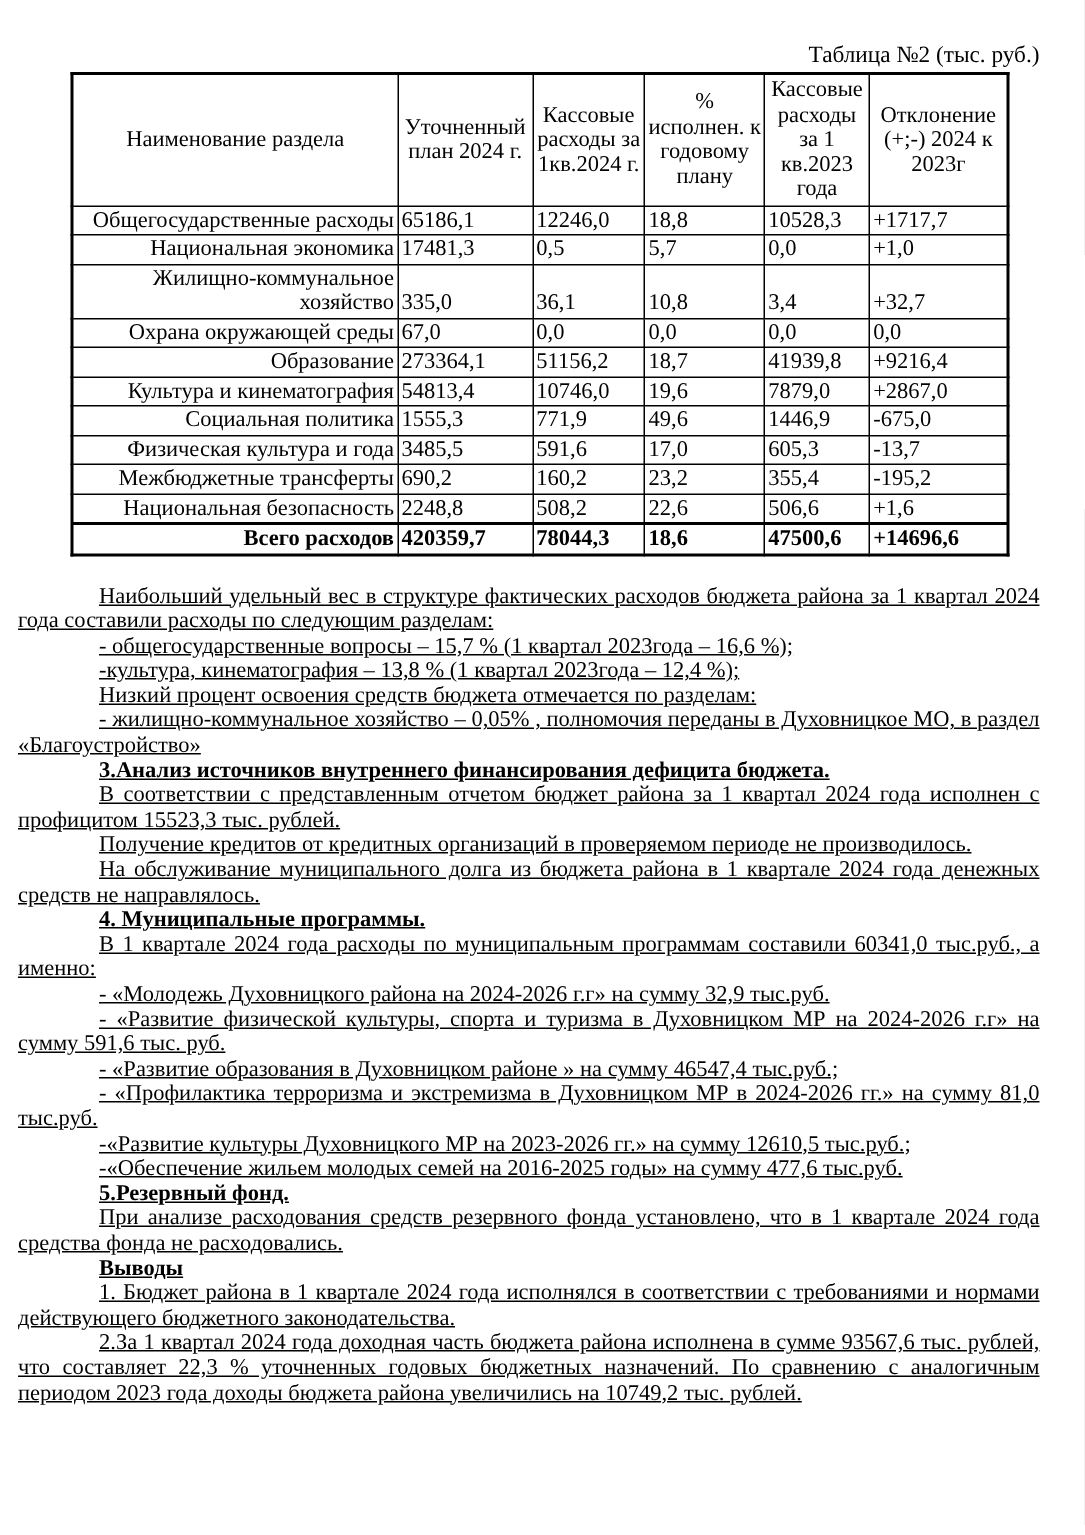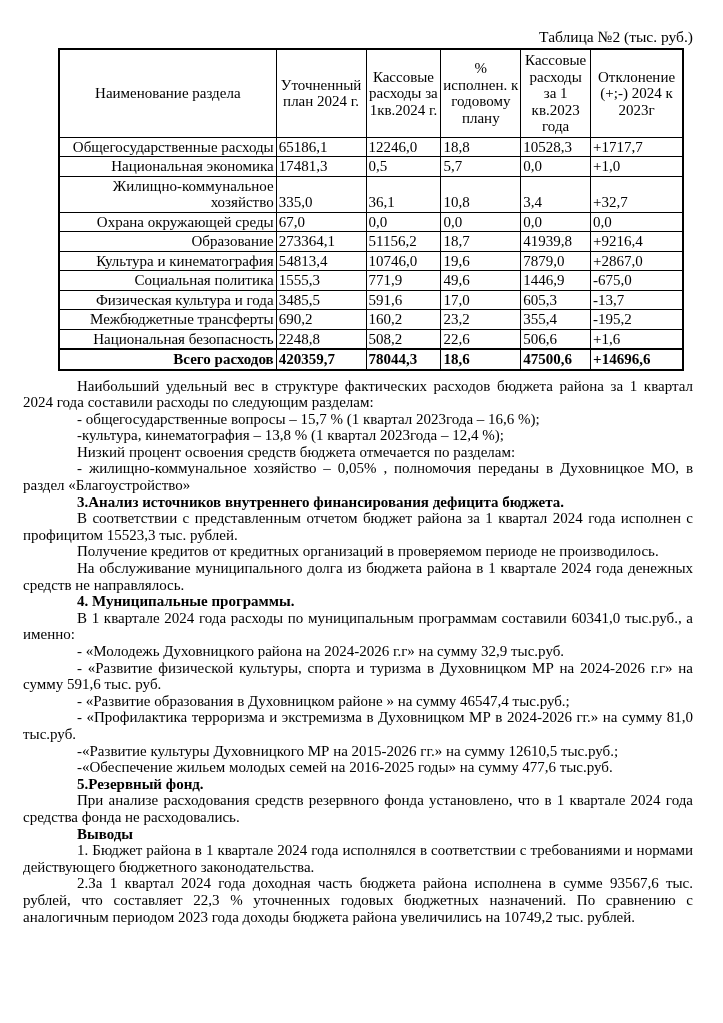--- a/index.html
+++ b/index.html
@@ -1,40 +1,40 @@
 <!DOCTYPE html>
 <html><head>
 <meta charset="utf-8">
 <style>
   html,body { margin:0; padding:0; background:#e8e8e8; }
   .page {
     width:723px; height:1023px; background:#ffffff; color:#000;
     font-family:"Liberation Serif","DejaVu Serif",serif;
-    box-sizing:border-box; padding:28px 30px 0 23px;
+    box-sizing:border-box; padding:28px 30px 0 12px;
     position:relative; overflow:hidden;
   }
   .caption {
     text-align:right; font-size:15.5px; line-height:17px;
     margin:0 0 3px 0; padding-right:0;
   }
   table.budget {
     border-collapse:collapse; table-layout:fixed;
     width:626px; margin-left:35px; border:2px solid #000;
   }
   table.budget th, table.budget td {
     border:1.5px solid #000; font-size:15px; line-height:16.5px;
     padding:1px 2px; overflow:hidden;
   }
   table.budget th {
     font-weight:normal; text-align:center; vertical-align:middle; padding:2px 1px;
   }
   table.budget td { vertical-align:bottom; text-align:left; }
   table.budget td:first-child { padding-left:4px;text-align:right; }
   tr.total-row td { font-weight:bold; border-top:2px solid #000; }
-  .text-block { margin-top:7px; font-size:15px; line-height:16.6px; }
+  .text-block { margin-top:19px; font-size:15px; line-height:16.6px;text-decoration:underline; }
   .p { margin:0; text-align:justify; text-indent:54px; }
   .b { font-weight:bold; }
 </style>
 </head>
 <body>
 
 <div class="page">
 
   <p class="caption">Таблица №2 (тыс. руб.)</p>
 
@@ -160,21 +160,21 @@
     <p class="p b">3.Анализ источников внутреннего финансирования дефицита бюджета.</p>
     <p class="p">В соответствии с представленным отчетом бюджет района за 1 квартал 2024 года исполнен с профицитом 15523,3 тыс. рублей.</p>
     <p class="p">Получение кредитов от кредитных организаций в проверяемом периоде не производилось.</p>
     <p class="p">На обслуживание муниципального долга из бюджета района в 1 квартале 2024 года денежных средств не направлялось.</p>
     <p class="p b">4. Муниципальные программы.</p>
     <p class="p">В 1 квартале 2024 года расходы по муниципальным программам составили 60341,0 тыс.руб., а именно:</p>
     <p class="p">- «Молодежь Духовницкого района на 2024-2026 г.г» на сумму 32,9 тыс.руб.</p>
     <p class="p">- «Развитие физической культуры, спорта и туризма в Духовницком МР на 2024-2026 г.г» на сумму 591,6 тыс. руб.</p>
     <p class="p">- «Развитие образования в Духовницком районе » на сумму 46547,4 тыс.руб.;</p>
     <p class="p">- «Профилактика терроризма и экстремизма в Духовницком МР в 2024-2026 гг.» на сумму 81,0 тыс.руб.</p>
-    <p class="p">-«Развитие культуры Духовницкого МР на 2015-2026 гг.» на сумму 12610,5 тыс.руб.;</p>
+    <p class="p">-«Развитие культуры Духовницкого МР на 2023-2026 гг.» на сумму 12610,5 тыс.руб.;</p>
     <p class="p">-«Обеспечение жильем молодых семей на 2016-2025 годы» на сумму 477,6 тыс.руб.</p>
     <p class="p b">5.Резервный фонд.</p>
     <p class="p">При анализе расходования средств резервного фонда установлено, что в 1 квартале 2024 года средства фонда не расходовались.</p>
     <p class="p b">Выводы</p>
     <p class="p">1. Бюджет района в 1 квартале 2024 года исполнялся в соответствии с требованиями и нормами действующего бюджетного законодательства.</p>
     <p class="p">2.За 1 квартал 2024 года доходная часть бюджета района исполнена в сумме 93567,6 тыс. рублей, что составляет 22,3 % уточненных годовых бюджетных назначений. По сравнению с аналогичным периодом 2023 года доходы бюджета района увеличились на 10749,2 тыс. рублей.</p>
   </div>
 
 </div>
 

